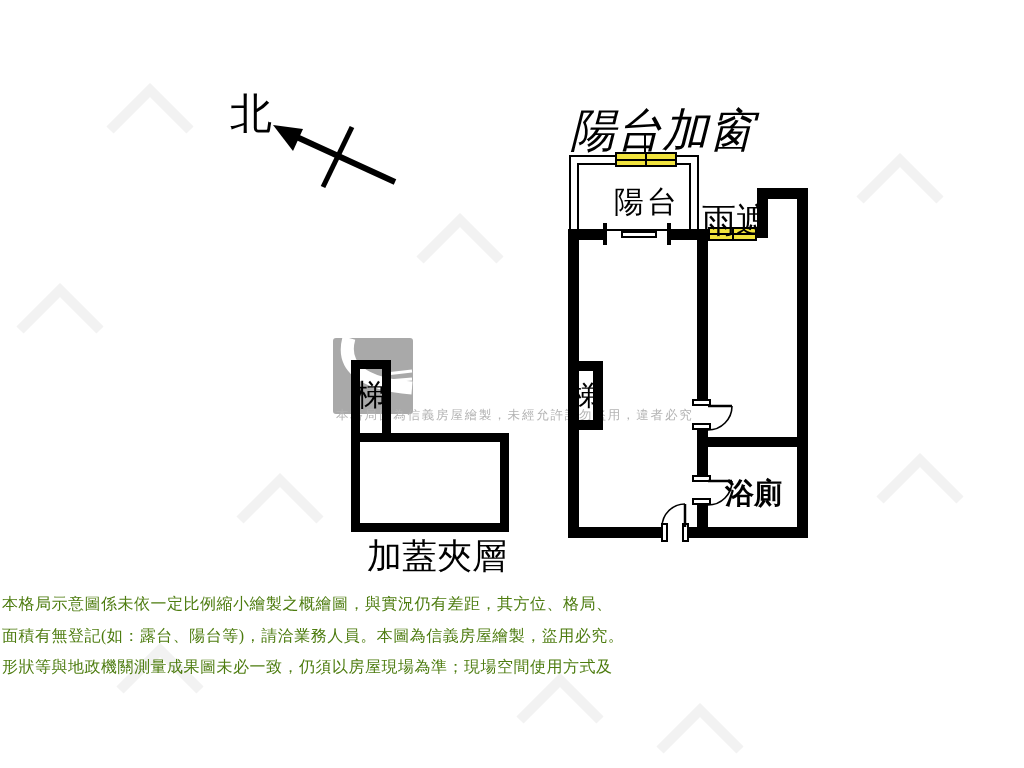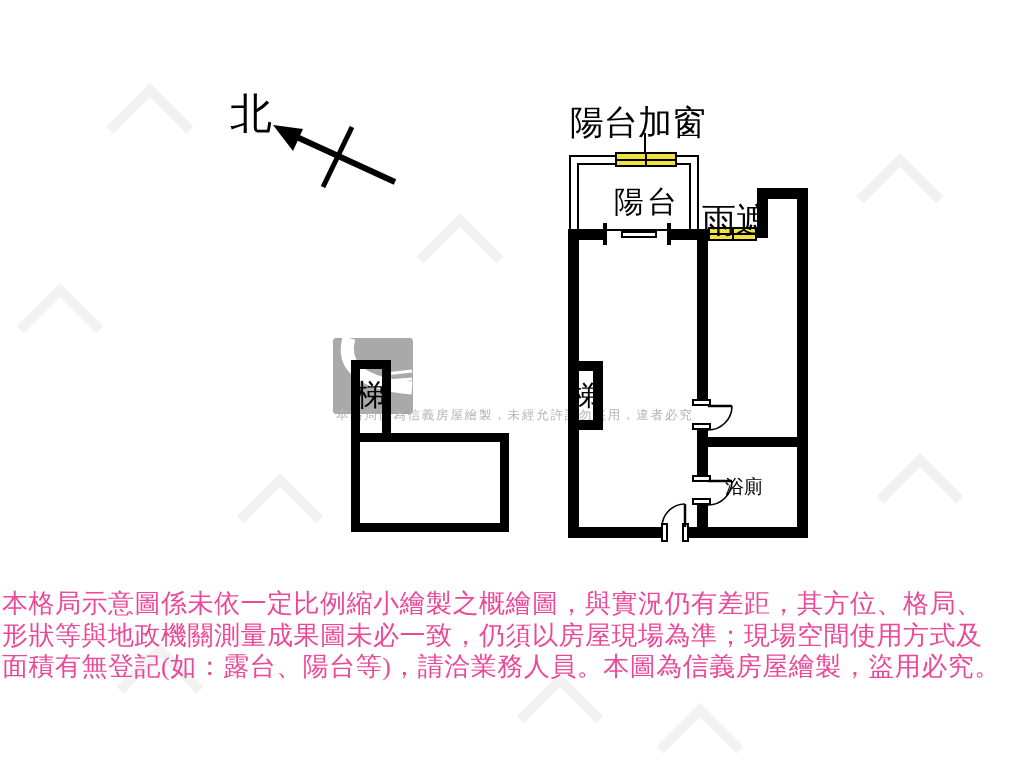--- a/index.html
+++ b/index.html
@@ -24,22 +24,22 @@
   .label { position:absolute; color:#000000; white-space:nowrap; z-index:40;
            font-family:"Liberation Serif","DejaVu Serif",serif; }
   .wm-brand { position:absolute; z-index:10; font-weight:bold; white-space:nowrap;
               font-family:"Liberation Sans","DejaVu Sans",sans-serif; }
   .wm-notice { position:absolute; z-index:10; white-space:nowrap;
                font-family:"Liberation Sans","DejaVu Sans",sans-serif; }
   .wm-logo { position:absolute; z-index:10; }
   #lineart { position:absolute; left:0; top:0; z-index:38; pointer-events:none; }
   #bg-pattern { position:absolute; left:0; top:0; z-index:1; pointer-events:none; }
   #disclaimer { position:absolute; left:2px; top:588px; width:1021px;
-                font-size:26px; line-height:31.5px; letter-spacing:0.5px;
-                color:#ec4899; z-index:40; }
+                font-size:16px; line-height:31.5px; letter-spacing:0.5px;
+                color:#4d7c0f; z-index:40; }
 </style>
 </head>
 <body>
 
 <div id="stage">
 
   <svg id="bg-pattern" width="1024" height="768">
     <g fill="none" stroke="#f2f2f2" stroke-width="10">
       <path d="M 110 130 L 150 90 L 190 130"></path>
       <path d="M 20 330 L 60 290 L 100 330"></path>
@@ -63,29 +63,30 @@
   <div class="wm-notice" style="left:336px; top:407px; font-size:12.5px; letter-spacing:1.8px; color:#b3b3b3;">本格局圖為信義房屋繪製，未經允許請勿盜用，違者必究</div>
 
   <div class="wall" style="left: 351px; top: 360px; width: 9px; height: 82px; background: rgb(0, 0, 0);"></div>
   <div class="wall" style="left: 351px; top: 360px; width: 40px; height: 9px; background: rgb(0, 0, 0);"></div>
   <div class="wall" style="left: 382px; top: 360px; width: 9px; height: 82px; background: rgb(0, 0, 0);"></div>
   <div class="wall" style="left: 351px; top: 433px; width: 158px; height: 9px; background: rgb(0, 0, 0);"></div>
   <div class="wall" style="left: 351px; top: 433px; width: 9px; height: 99px; background: rgb(0, 0, 0);"></div>
   <div class="wall" style="left: 500px; top: 433px; width: 9px; height: 99px; background: rgb(0, 0, 0);"></div>
   <div class="wall" style="left: 351px; top: 523px; width: 158px; height: 9px; background: rgb(0, 0, 0);"></div>
   <div class="label" style="left:355px; top:375px; font-size:30px;">梯</div>
+  <div class="label" style="left:367px; top:533px; font-size:35px;">加蓋夾層</div>
 
   <div class="thinrect" style="left:569px; top:155px; width:130px; height:76px;"></div>
   <div class="thinrect" style="left:577px; top:163px; width:114px; height:68px;"></div>
   <div class="window" style="left: 615px; top: 152px; width: 62px; height: 15px; background: rgb(241, 227, 61);">
     <div class="vdiv"></div>
     <div class="hdiv"></div>
   </div>
   <div class="thin" style="left: 644px; top: 133px; width: 2px; height: 19px; background: rgb(0, 0, 0);"></div>
-  <div class="label" style="left:570px; top:100px; font-size:34px;">陽台加窗</div>
+  <div class="label" style="left:570px; top:100px; font-size:46px;font-style:italic;">陽台加窗</div>
   <div class="label" style="left:614px; top:182px; font-size:30px; letter-spacing:3px;font-family:Liberation Mono, monospace;">陽台</div>
 
   <div class="wall" style="left: 568px; top: 229px; width: 38px; height: 11px; background: rgb(0, 0, 0);"></div>
   <div class="thin" style="left: 604px; top: 229px; width: 66px; height: 2px; background: rgb(0, 0, 0);"></div>
   <div class="wall" style="left: 603px; top: 223px; width: 4px; height: 22px; background: rgb(0, 0, 0);"></div>
   <div class="wall" style="left: 667px; top: 223px; width: 4px; height: 22px; background: rgb(0, 0, 0);"></div>
   <div class="slide" style="left:621px; top:231px; width:36px; height:7px;"></div>
   <div class="wall" style="left: 668px; top: 229px; width: 40px; height: 11px; background: rgb(0, 0, 0);"></div>
 
   <div class="wall" style="left: 568px; top: 229px; width: 11px; height: 309px; background: rgb(0, 0, 0);"></div>
@@ -98,21 +99,21 @@
     <div class="hdiv"></div>
   </div>
   <div class="label" style="left:702px; top:198px; font-size:34px;">雨遮</div>
   <div class="wall" style="left: 757px; top: 188px; width: 11px; height: 50px; background: rgb(0, 0, 0);"></div>
   <div class="wall" style="left: 757px; top: 188px; width: 51px; height: 11px; background: rgb(0, 0, 0);"></div>
   <div class="wall" style="left: 797px; top: 188px; width: 11px; height: 350px; background: rgb(0, 0, 0);"></div>
 
   <div class="wall" style="left: 697px; top: 437px; width: 111px; height: 10px; background: rgb(0, 0, 0);"></div>
   <div class="wall" style="left: 568px; top: 527px; width: 100px; height: 11px; background: rgb(0, 0, 0);"></div>
   <div class="wall" style="left: 686px; top: 527px; width: 122px; height: 11px; background: rgb(0, 0, 0);"></div>
-  <div class="label" style="left:725px; top:474px; font-size:19px;">浴廁</div>
+  <div class="label" style="left:725px; top:474px; font-size:29px;font-weight:bold;">浴廁</div>
 
   <div class="wall" style="left: 568px; top: 361px; width: 35px; height: 10px; background: rgb(0, 0, 0);"></div>
   <div class="wall" style="left: 593px; top: 361px; width: 10px; height: 69px; background: rgb(0, 0, 0);"></div>
   <div class="wall" style="left: 568px; top: 420px; width: 35px; height: 10px; background: rgb(0, 0, 0);"></div>
   <div class="label" style="left:570px; top:377px; font-size:28px;">梯</div>
 
   <div class="jamb" style="left:692px; top:399px; width:19px; height:7px;"></div>
   <div class="jamb" style="left:692px; top:423px; width:19px; height:7px;"></div>
   <div class="jamb" style="left:692px; top:475px; width:19px; height:7px;"></div>
   <div class="jamb" style="left:692px; top:498px; width:19px; height:7px;"></div>
@@ -140,17 +141,17 @@
     <g>
       <path d="M 685 527 L 685 504" stroke="#000" stroke-width="2.5" fill="none"></path>
       <path d="M 685 504 A 23 23 0 0 0 662 527" stroke="#000" stroke-width="1.6" fill="none"></path>
     </g>
   </svg>
 
   <div class="label" style="left:230px; top:86px; font-size:42px;">北</div>
 
   <div id="disclaimer">
     <div>本格局示意圖係未依一定比例縮小繪製之概繪圖，與實況仍有差距，其方位、格局、</div>
+    <div>面積有無登記(如：露台、陽台等)，請洽業務人員。本圖為信義房屋繪製，盜用必究。</div>
     <div>形狀等與地政機關測量成果圖未必一致，仍須以房屋現場為準；現場空間使用方式及</div>
-    <div>面積有無登記(如：露台、陽台等)，請洽業務人員。本圖為信義房屋繪製，盜用必究。</div>
   </div>
 
 </div>
 
 </body></html>

